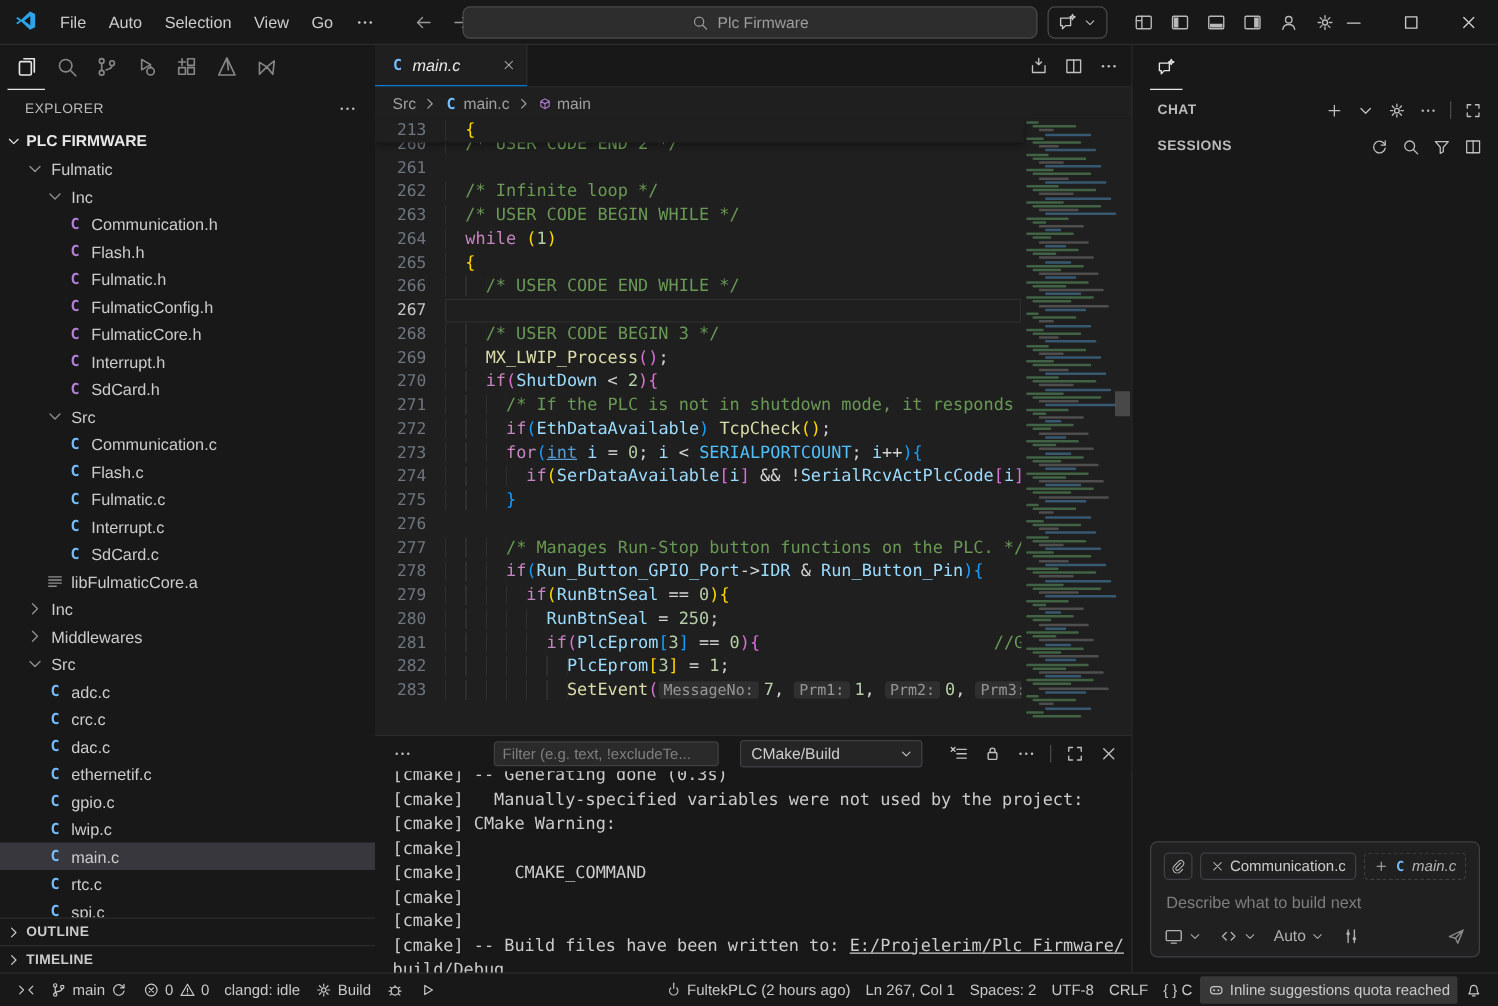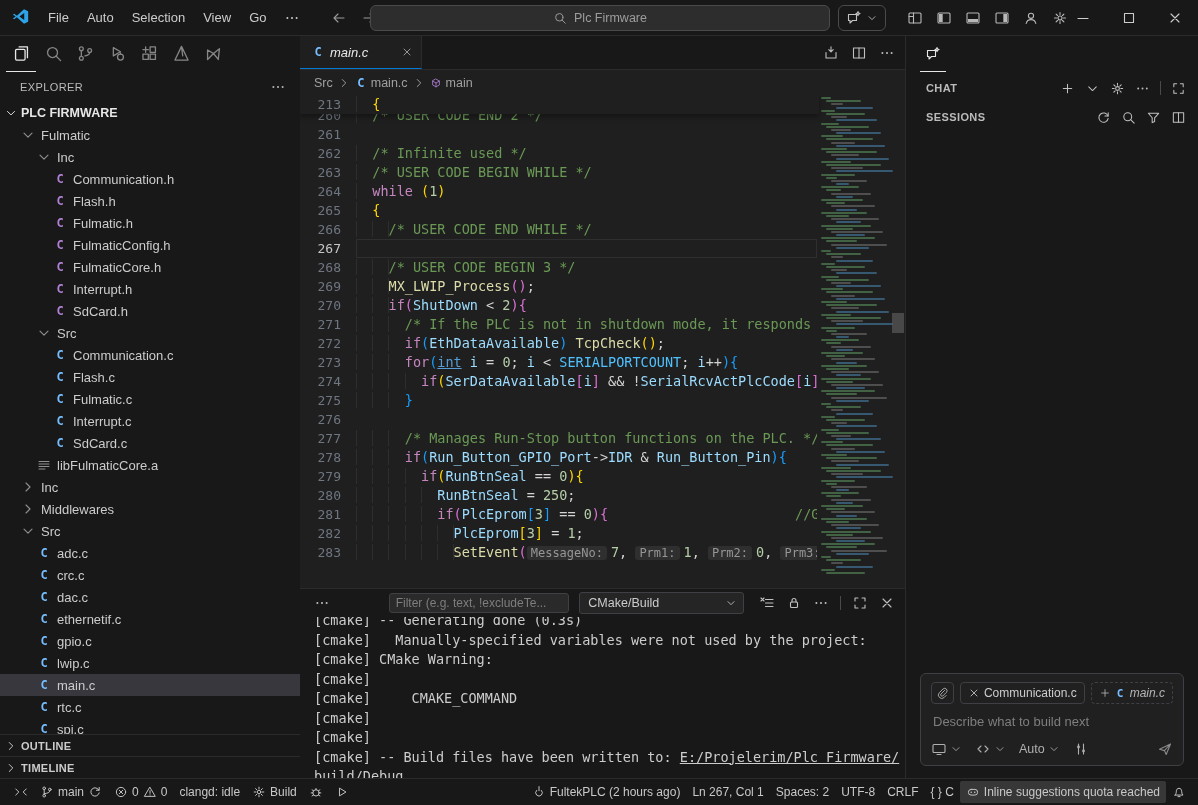--- a/index.html
+++ b/index.html
@@ -79,21 +79,21 @@
   .minimap { position:absolute; top:0; right:14px; width:72px; bottom:0; z-index:1; padding-top:2px; }
   .mbar { height:2px; margin-bottom:1.2px; border-radius:1px; }
   .vscroll { position:absolute; top:0; right:0; width:14px; bottom:0; }
   .vthumb { position:absolute; top:218px; left:1px; width:12px; height:20px; background:rgba(121,121,121,.45); }
 
   
   .panel { height:190px; flex:0 0 190px; background:var(--bg); border-top:1px solid var(--border); display:flex; flex-direction:column; }
   .panel-head { height:28px; flex:0 0 28px; display:flex; align-items:center; gap:10px; padding:0 10px 0 14px; position:relative; z-index:2; background:var(--bg); color:#c0c0c0;justify-content:space-between; }
   .filter { width:180px; height:20px; background:#2a2a2a; border:1px solid #3f3f46; border-radius:3px; color:#cccccc; font-size:12px; padding:0 6px; font-family:"Liberation Sans", sans-serif; margin-left:48px; }
   .filter::placeholder { color:#7e7e7e; }
-  .srcsel { width:165px; height:22px; border:1px solid #3f3f46; background:#252526; border-radius:3px; display:flex; align-items:center; justify-content:space-between; padding:0 6px 0 8px; color:#cccccc; font-size:12.5px; }
+  .srcsel { width:146px; height:22px; border:1px solid #3f3f46; background:#252526; border-radius:3px; display:flex; align-items:center; justify-content:space-between; padding:0 6px 0 8px; color:#cccccc; font-size:12.5px; }
   .panel-actions { display:flex; align-items:center; gap:11px; margin-left:4px; color:#c0c0c0; }
   .pa-sep { width:1px; height:14px; background:#4a4a4a; }
   .output { flex:1; overflow:hidden; padding-left:14px; font-family:"DejaVu Sans Mono", monospace; font-size:13.5px; color:#cccccc; margin-top:-6px; position:relative; z-index:1; }
   .oline { height:19.5px; line-height:19.5px; white-space:pre; }
   .olink { text-decoration:underline; }
 
   
   .chat-tabs { height:36px; display:flex; align-items:stretch; padding-left:14px; }
   .chat-tab { width:26px; display:flex; align-items:center; justify-content:center; color:#e7e7e7; border-bottom:1.5px solid #e7e7e7; }
   .chat-head, .sess-head { display:flex; align-items:center; justify-content:space-between; padding:0 12px 0 20px; font-size:11px; font-weight:700; letter-spacing:.4px; color:#bbbbbb; }
@@ -545,21 +545,21 @@
             <div class="cl">
               <span class="ln">260</span>
               <span class="ct"><span class="tk tk-ws">  </span><span class="tk tk-com">/* USER CODE END 2 */</span></span>
             </div>
             <div class="cl">
               <span class="ln">261</span>
               <span class="ct"></span>
             </div>
             <div class="cl">
               <span class="ln">262</span>
-              <span class="ct"><span class="tk tk-ws">  </span><span class="tk tk-com">/* Infinite used */</span></span>
+              <span class="ct"><span class="tk tk-ws">  </span><span class="tk tk-com">/* Infinite loop */</span></span>
             </div>
             <div class="cl">
               <span class="ln">263</span>
               <span class="ct"><span class="tk tk-ws">  </span><span class="tk tk-com">/* USER CODE BEGIN WHILE */</span></span>
             </div>
             <div class="cl">
               <span class="ln">264</span>
               <span class="ct"><span class="tk tk-ws">  </span><span class="tk tk-kw">while</span><span class="tk"> </span><span class="tk tk-b1">(</span><span class="tk tk-num">1</span><span class="tk tk-b1">)</span></span>
             </div>
             <div class="cl">

